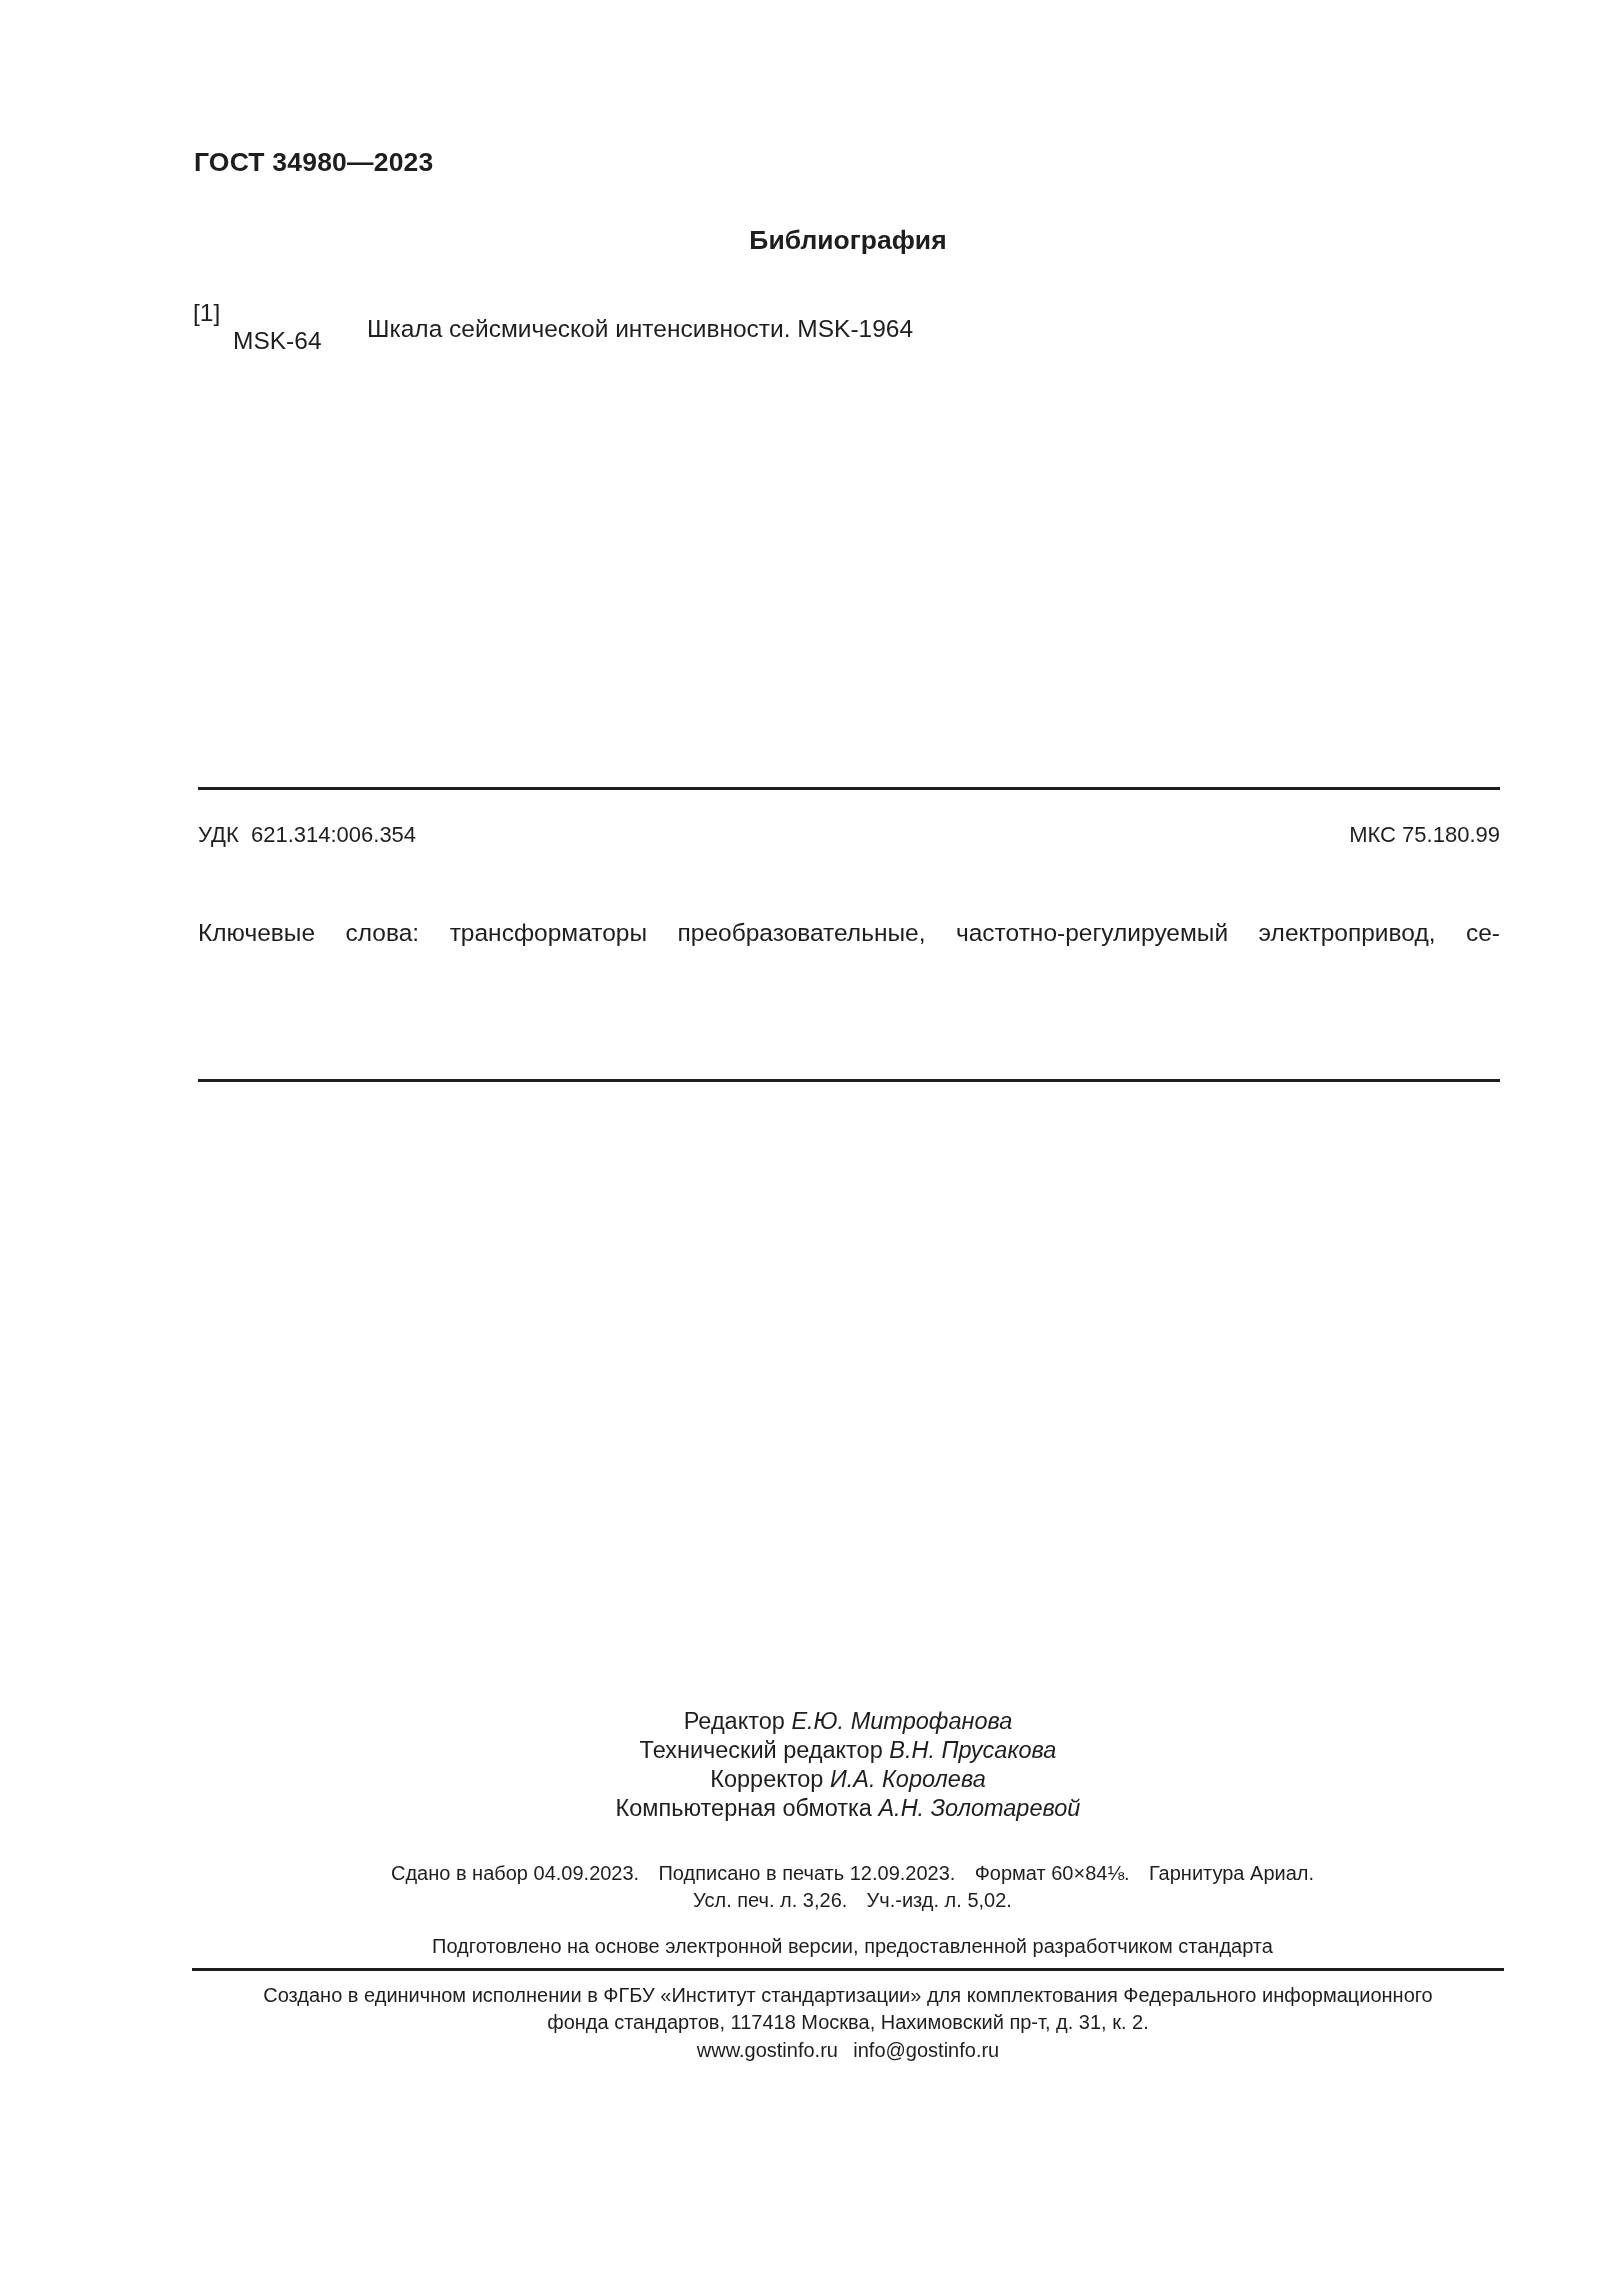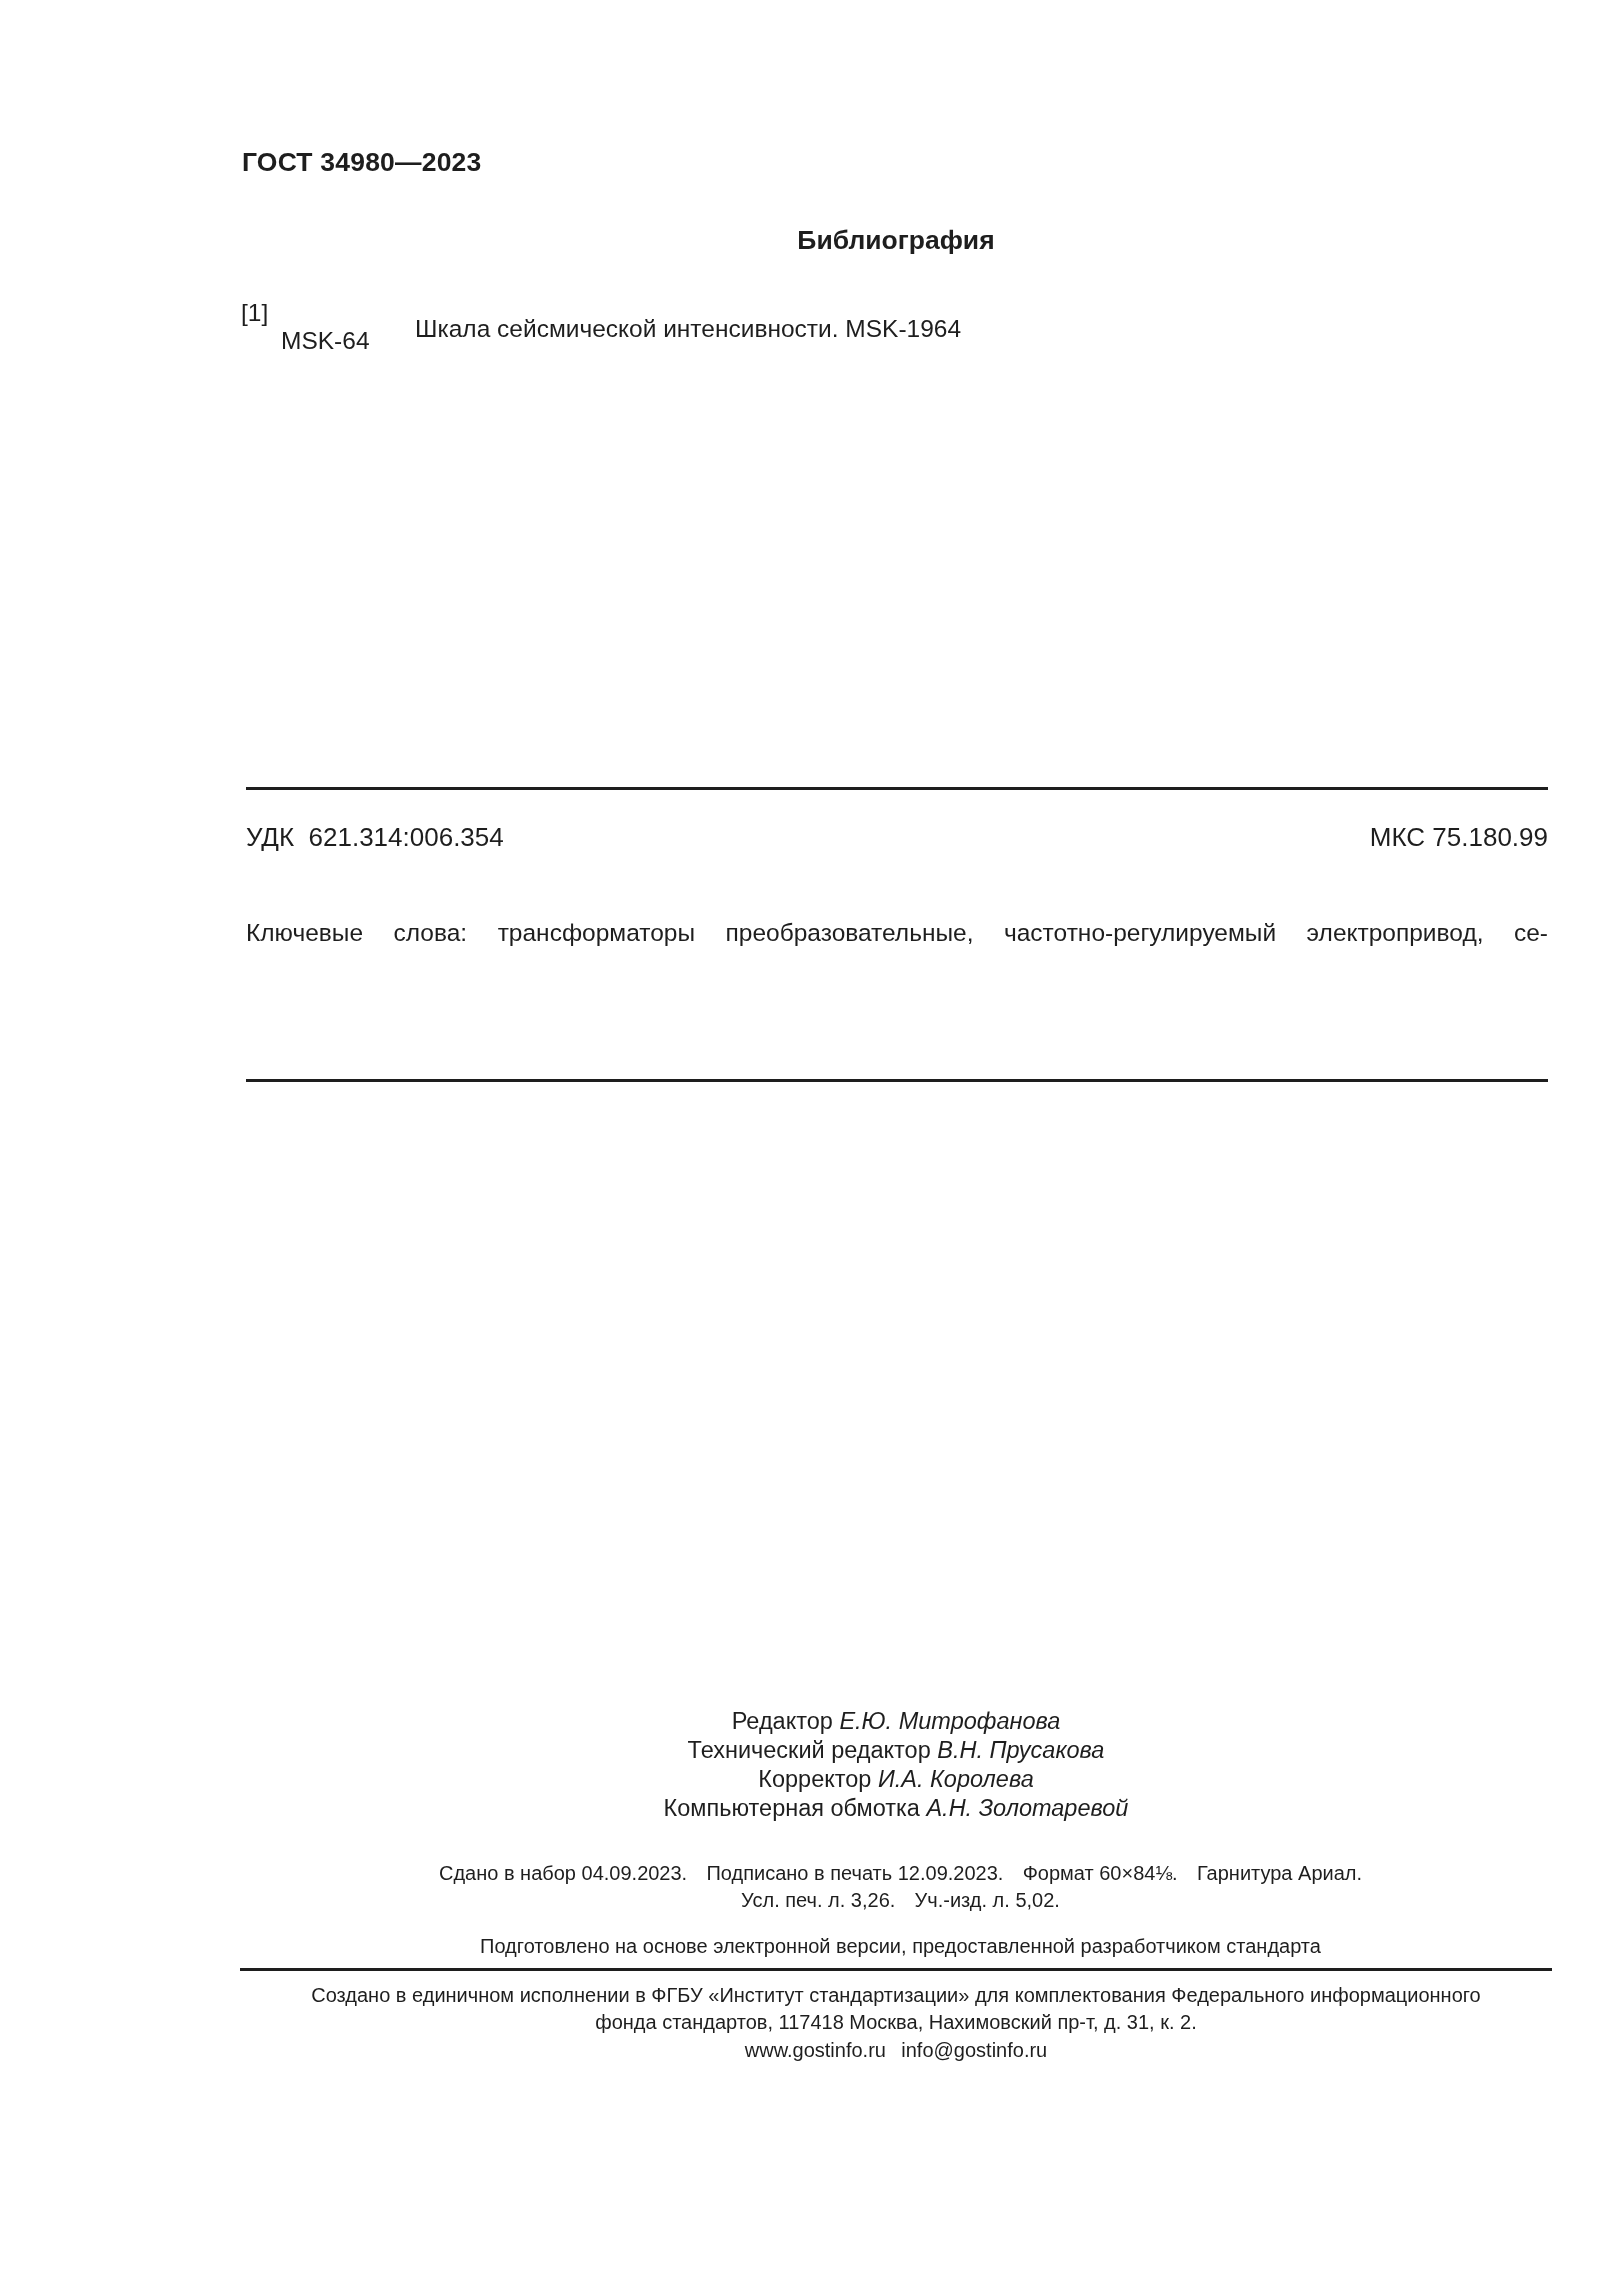--- a/index.html
+++ b/index.html
@@ -8,21 +8,21 @@
       background: #ffffff;
     }
     body {
       width: 1621px;
       height: 2293px;
       position: relative;
       overflow: hidden;
       font-family: "Liberation Sans", "DejaVu Sans", sans-serif;
       color: #1e1e1e;
     }
-    .abs { position: absolute; margin-left: 48px; }
+    .abs { position: absolute; }
 
     .doc-header {
       left: 194px;
       top: 147px;
       font-size: 26.5px;
       font-weight: bold;
       letter-spacing: 0.2px;
       white-space: nowrap;
     }
     .section-title {
@@ -49,21 +49,21 @@
       background: #1e1e1e;
     }
     .rule-1 { left: 198px; width: 1302px; top: 787px; }
     .rule-2 { left: 198px; width: 1302px; top: 1079px; }
     .rule-3 { left: 192px; width: 1312px; top: 1968px; height: 2.9px; }
 
     .class-row {
       left: 198px;
       width: 1302px;
       top: 822px;
-      font-size: 26px;
+      font-size: 22px;
       display: flex;
       justify-content: space-between;
       white-space: nowrap;
     }
     .keywords {
       left: 198px;
       width: 1302px;
       top: 918px;
       font-size: 24.5px;
       line-height: 30px;

